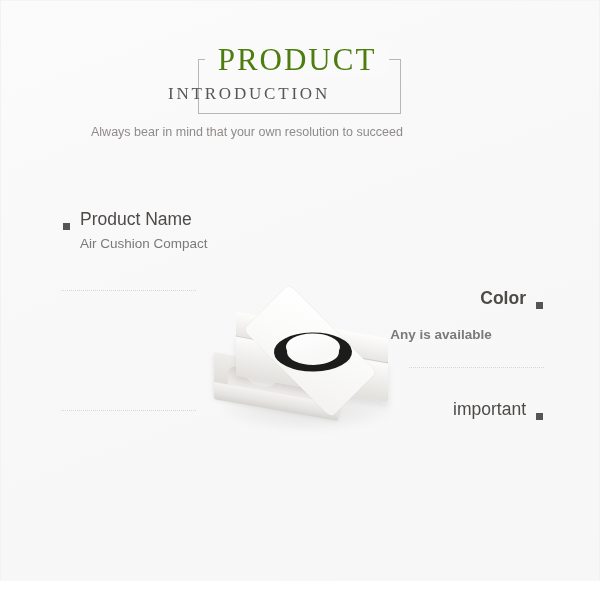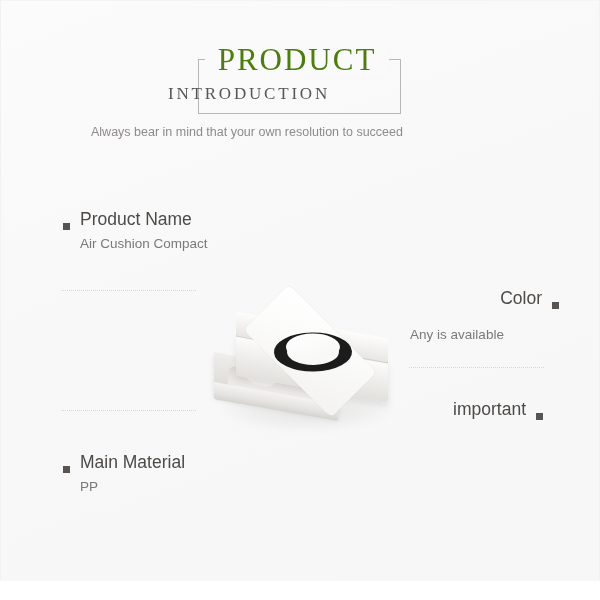--- a/index.html
+++ b/index.html
@@ -292,29 +292,22 @@
       <div class="spec-label">
         <span class="bullet"></span>
         <span>Product Name</span>
       </div>
       <div class="spec-value">Air Cushion Compact</div>
     </div>
     <div class="dotted" style="left:60px; top:289px; width:135px;"></div>
 
     <div class="dotted" style="left:60px; top:409px; width:135px;"></div>
 
-    <div class="spec spec-left" style="left:62px; top:450px; width:200px;">
-      <div class="spec-label">
-        <span class="bullet"></span>
-        <span>Main Material</span>
-      </div>
-      <div class="spec-value">PP</div>
-    </div>
-
-    <div class="spec spec-right" style="left:368px; top:286px; width:190px;">
+
+    <div class="spec spec-right" style="left:352px; top:286px; width:190px;font-weight:bold;">
       <div class="spec-label">
         <span>Color</span>
         <span class="bullet"></span>
       </div>
       <div class="spec-value">Any is available</div>
     </div>
     <div class="dotted" style="left:408px; top:366px; width:135px;"></div>
 
     <div class="spec spec-right" style="left:352px; top:397px; width:190px;">
       <div class="spec-label">

